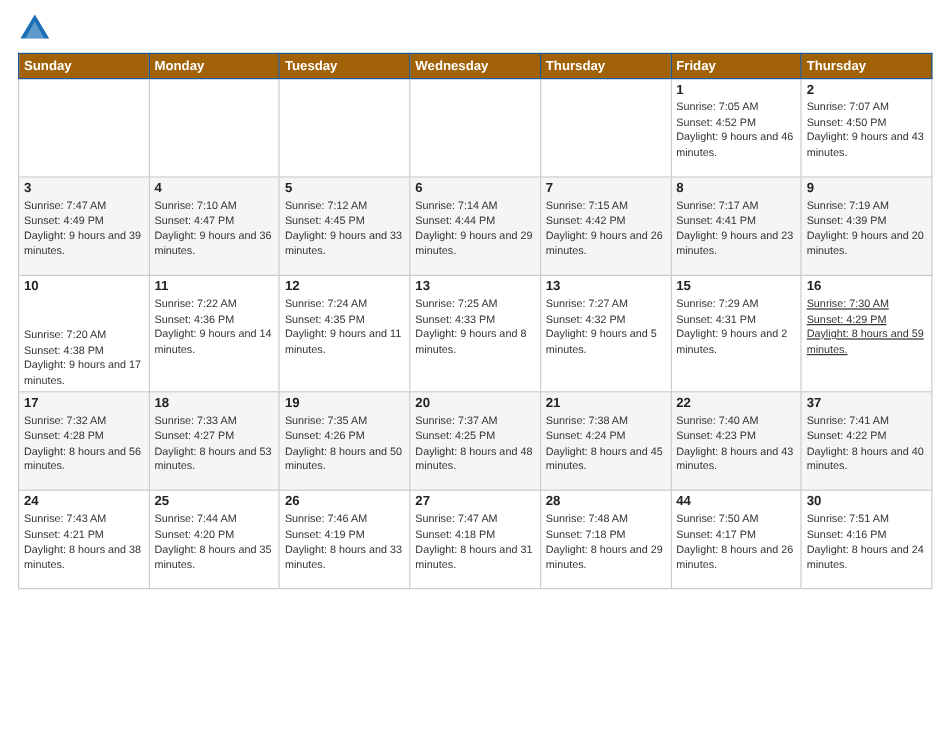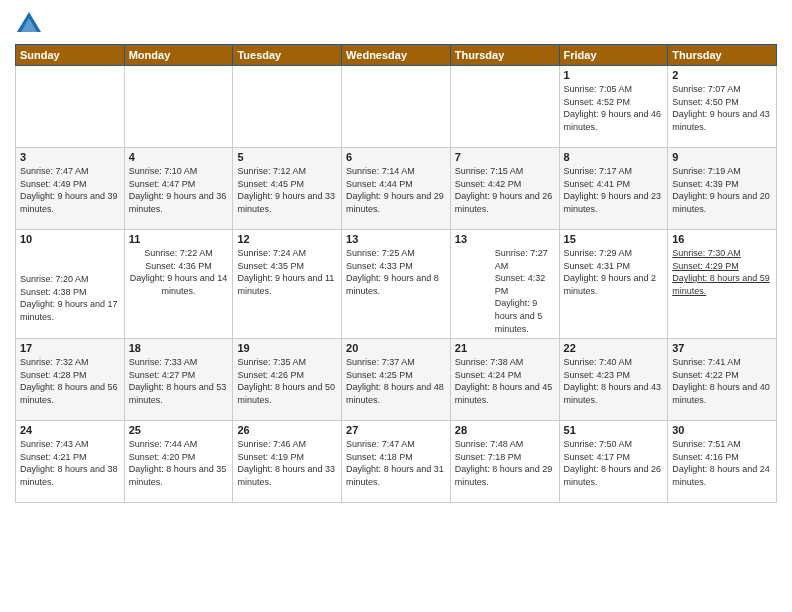--- a/index.html
+++ b/index.html
@@ -189,39 +189,39 @@
         </tr>
         <tr>
           <td>
             <span class="day-num">10</span>
             <div class="day-info" style="white-space: pre-line; margin-top: 28px;">Sunrise: 7:20 AM
 Sunset: 4:38 PM
 Daylight: 9 hours and 17 minutes.</div>
           </td>
           <td>
             <span class="day-num">11</span>
-            <div class="day-info" style="white-space: pre-line; text-align: center;">Sunrise: 7:22 AM
+            <div class="day-info" style="white-space: pre-line;">Sunrise: 7:22 AM
 Sunset: 4:36 PM
 Daylight: 9 hours and 14 minutes.</div>
           </td>
           <td>
             <span class="day-num">12</span>
             <div class="day-info" style="white-space: pre-line;">Sunrise: 7:24 AM
 Sunset: 4:35 PM
 Daylight: 9 hours and 11 minutes.</div>
           </td>
           <td>
             <span class="day-num">13</span>
             <div class="day-info" style="white-space: pre-line;">Sunrise: 7:25 AM
 Sunset: 4:33 PM
 Daylight: 9 hours and 8 minutes.</div>
           </td>
           <td>
             <span class="day-num">13</span>
-            <div class="day-info" style="white-space: pre-line; margin-left: 40px;">Sunrise: 7:27 AM
+            <div class="day-info" style="white-space: pre-line;">Sunrise: 7:27 AM
 Sunset: 4:32 PM
 Daylight: 9 hours and 5 minutes.</div>
           </td>
           <td>
             <span class="day-num">15</span>
             <div class="day-info" style="white-space: pre-line;">Sunrise: 7:29 AM
 Sunset: 4:31 PM
 Daylight: 9 hours and 2 minutes.</div>
           </td>
           <td>
@@ -300,21 +300,21 @@
 Sunset: 4:18 PM
 Daylight: 8 hours and 31 minutes.</div>
           </td>
           <td>
             <span class="day-num">28</span>
             <div class="day-info" style="white-space: pre-line;">Sunrise: 7:48 AM
 Sunset: 7:18 PM
 Daylight: 8 hours and 29 minutes.</div>
           </td>
           <td>
-            <span class="day-num">51</span>
+            <span class="day-num">44</span>
             <div class="day-info" style="white-space: pre-line;">Sunrise: 7:50 AM
 Sunset: 4:17 PM
 Daylight: 8 hours and 26 minutes.</div>
           </td>
           <td>
             <span class="day-num">30</span>
             <div class="day-info" style="white-space: pre-line;">Sunrise: 7:51 AM
 Sunset: 4:16 PM
 Daylight: 8 hours and 24 minutes.</div>
           </td>

